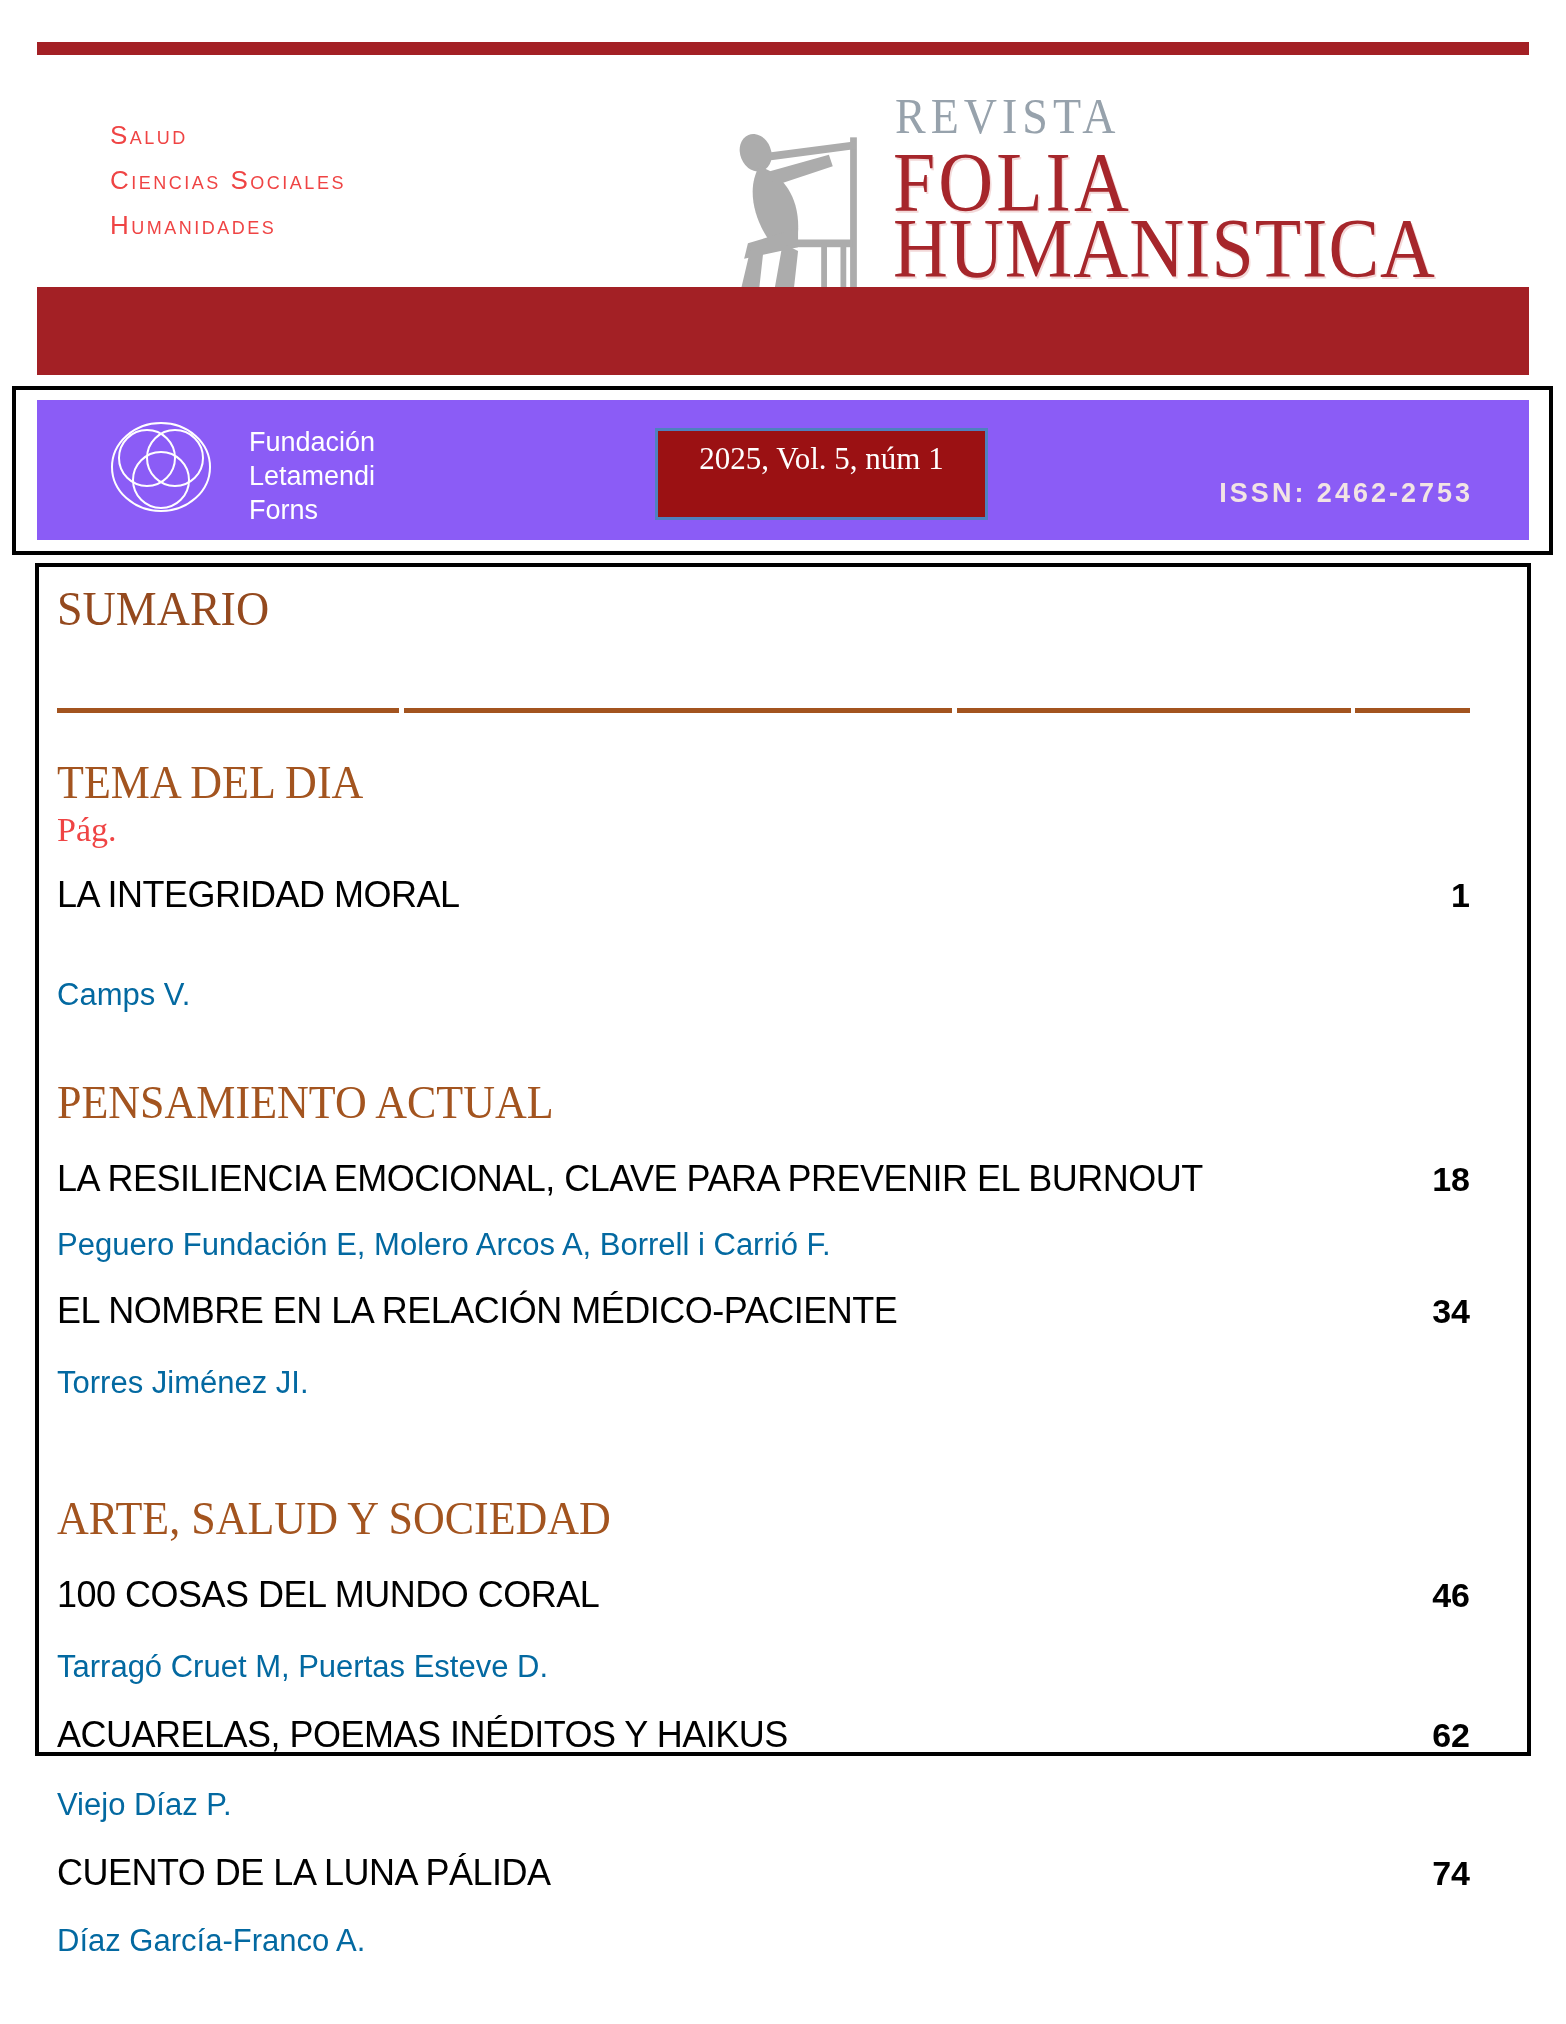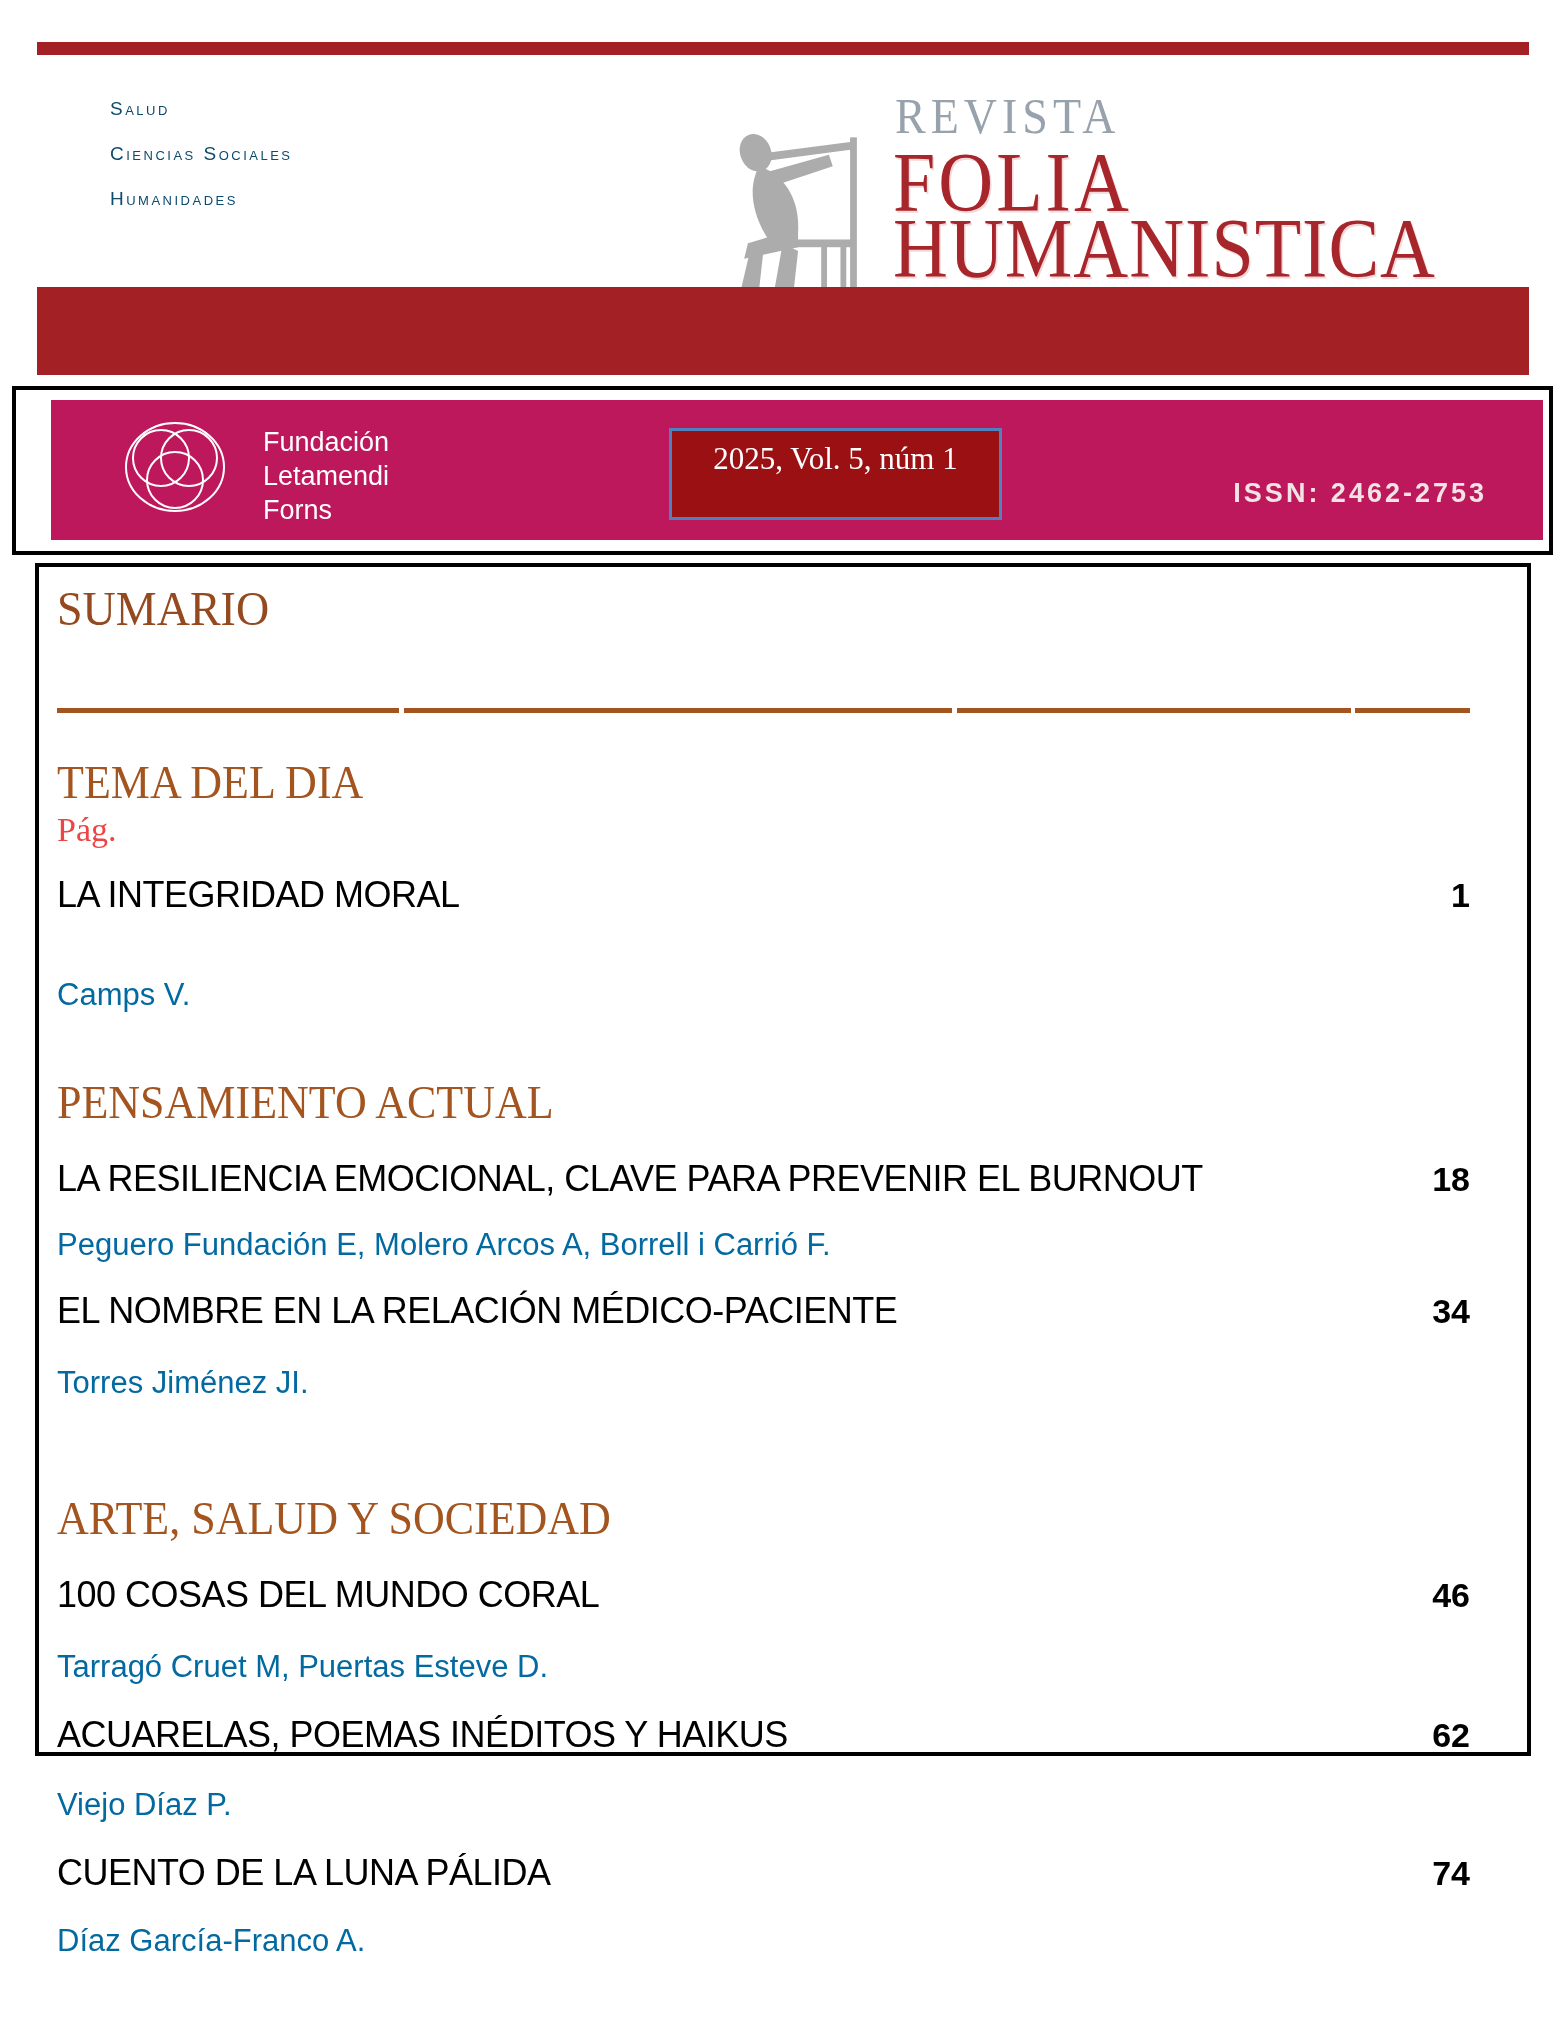--- a/index.html
+++ b/index.html
@@ -10,23 +10,23 @@
     font-family:"Liberation Sans", sans-serif;
     overflow:hidden;
   }
   
   .top-bar{
     position:absolute;left:37px;top:42px;width:1492px;height:13px;
     background:#a32025;
   }
   
   .tagline{
-    position:absolute;left:110px;top:94px;
-    color:#0c4a6e;
-    font-size:19px;letter-spacing:2.5px;
+    position:absolute;left:110px;top:120px;
+    color:#ef4444;
+    font-size:26px;letter-spacing:2.5px;
     font-variant:small-caps;
   }
   .tagline .tg-line{margin-bottom:15px;line-height:30px;}
   .thinker{
     position:absolute;left:712px;top:120px;width:176px;height:212px;
   }
   .wordmark{position:absolute;left:893px;top:84px;}
   .wm-revista{
     position:absolute;left:2px;top:4px;
     font-family:"Liberation Serif", serif;
@@ -51,22 +51,22 @@
   
   .band1{
     position:absolute;left:37px;top:287px;width:1492px;height:88px;
     background:#a32025;
   }
   .issue-outer{
     position:absolute;left:12px;top:386px;width:1541px;height:169px;
     border:4px solid #000000;box-sizing:border-box;background:#ffffff;
   }
   .band2{
-    position:absolute;left:35px;top:10px;width:1492px;height:140px;
-    background:#be185d;
+    position:absolute;left:21px;top:10px;width:1492px;height:140px;
+    background:#8b5cf6;
   }
   .foundation-logo{position:absolute;left:72px;top:20px;width:104px;height:94px;}
   .foundation-text{
     position:absolute;left:212px;top:25px;
     color:#ffffff;font-size:27px;line-height:34px;font-weight:400;
   }
   .issue-label-box{
     position:absolute;left:618px;top:28px;width:333px;height:92px;
     background:#9b1113;border:3px solid #4e81be;box-sizing:border-box;
     text-align:center;

